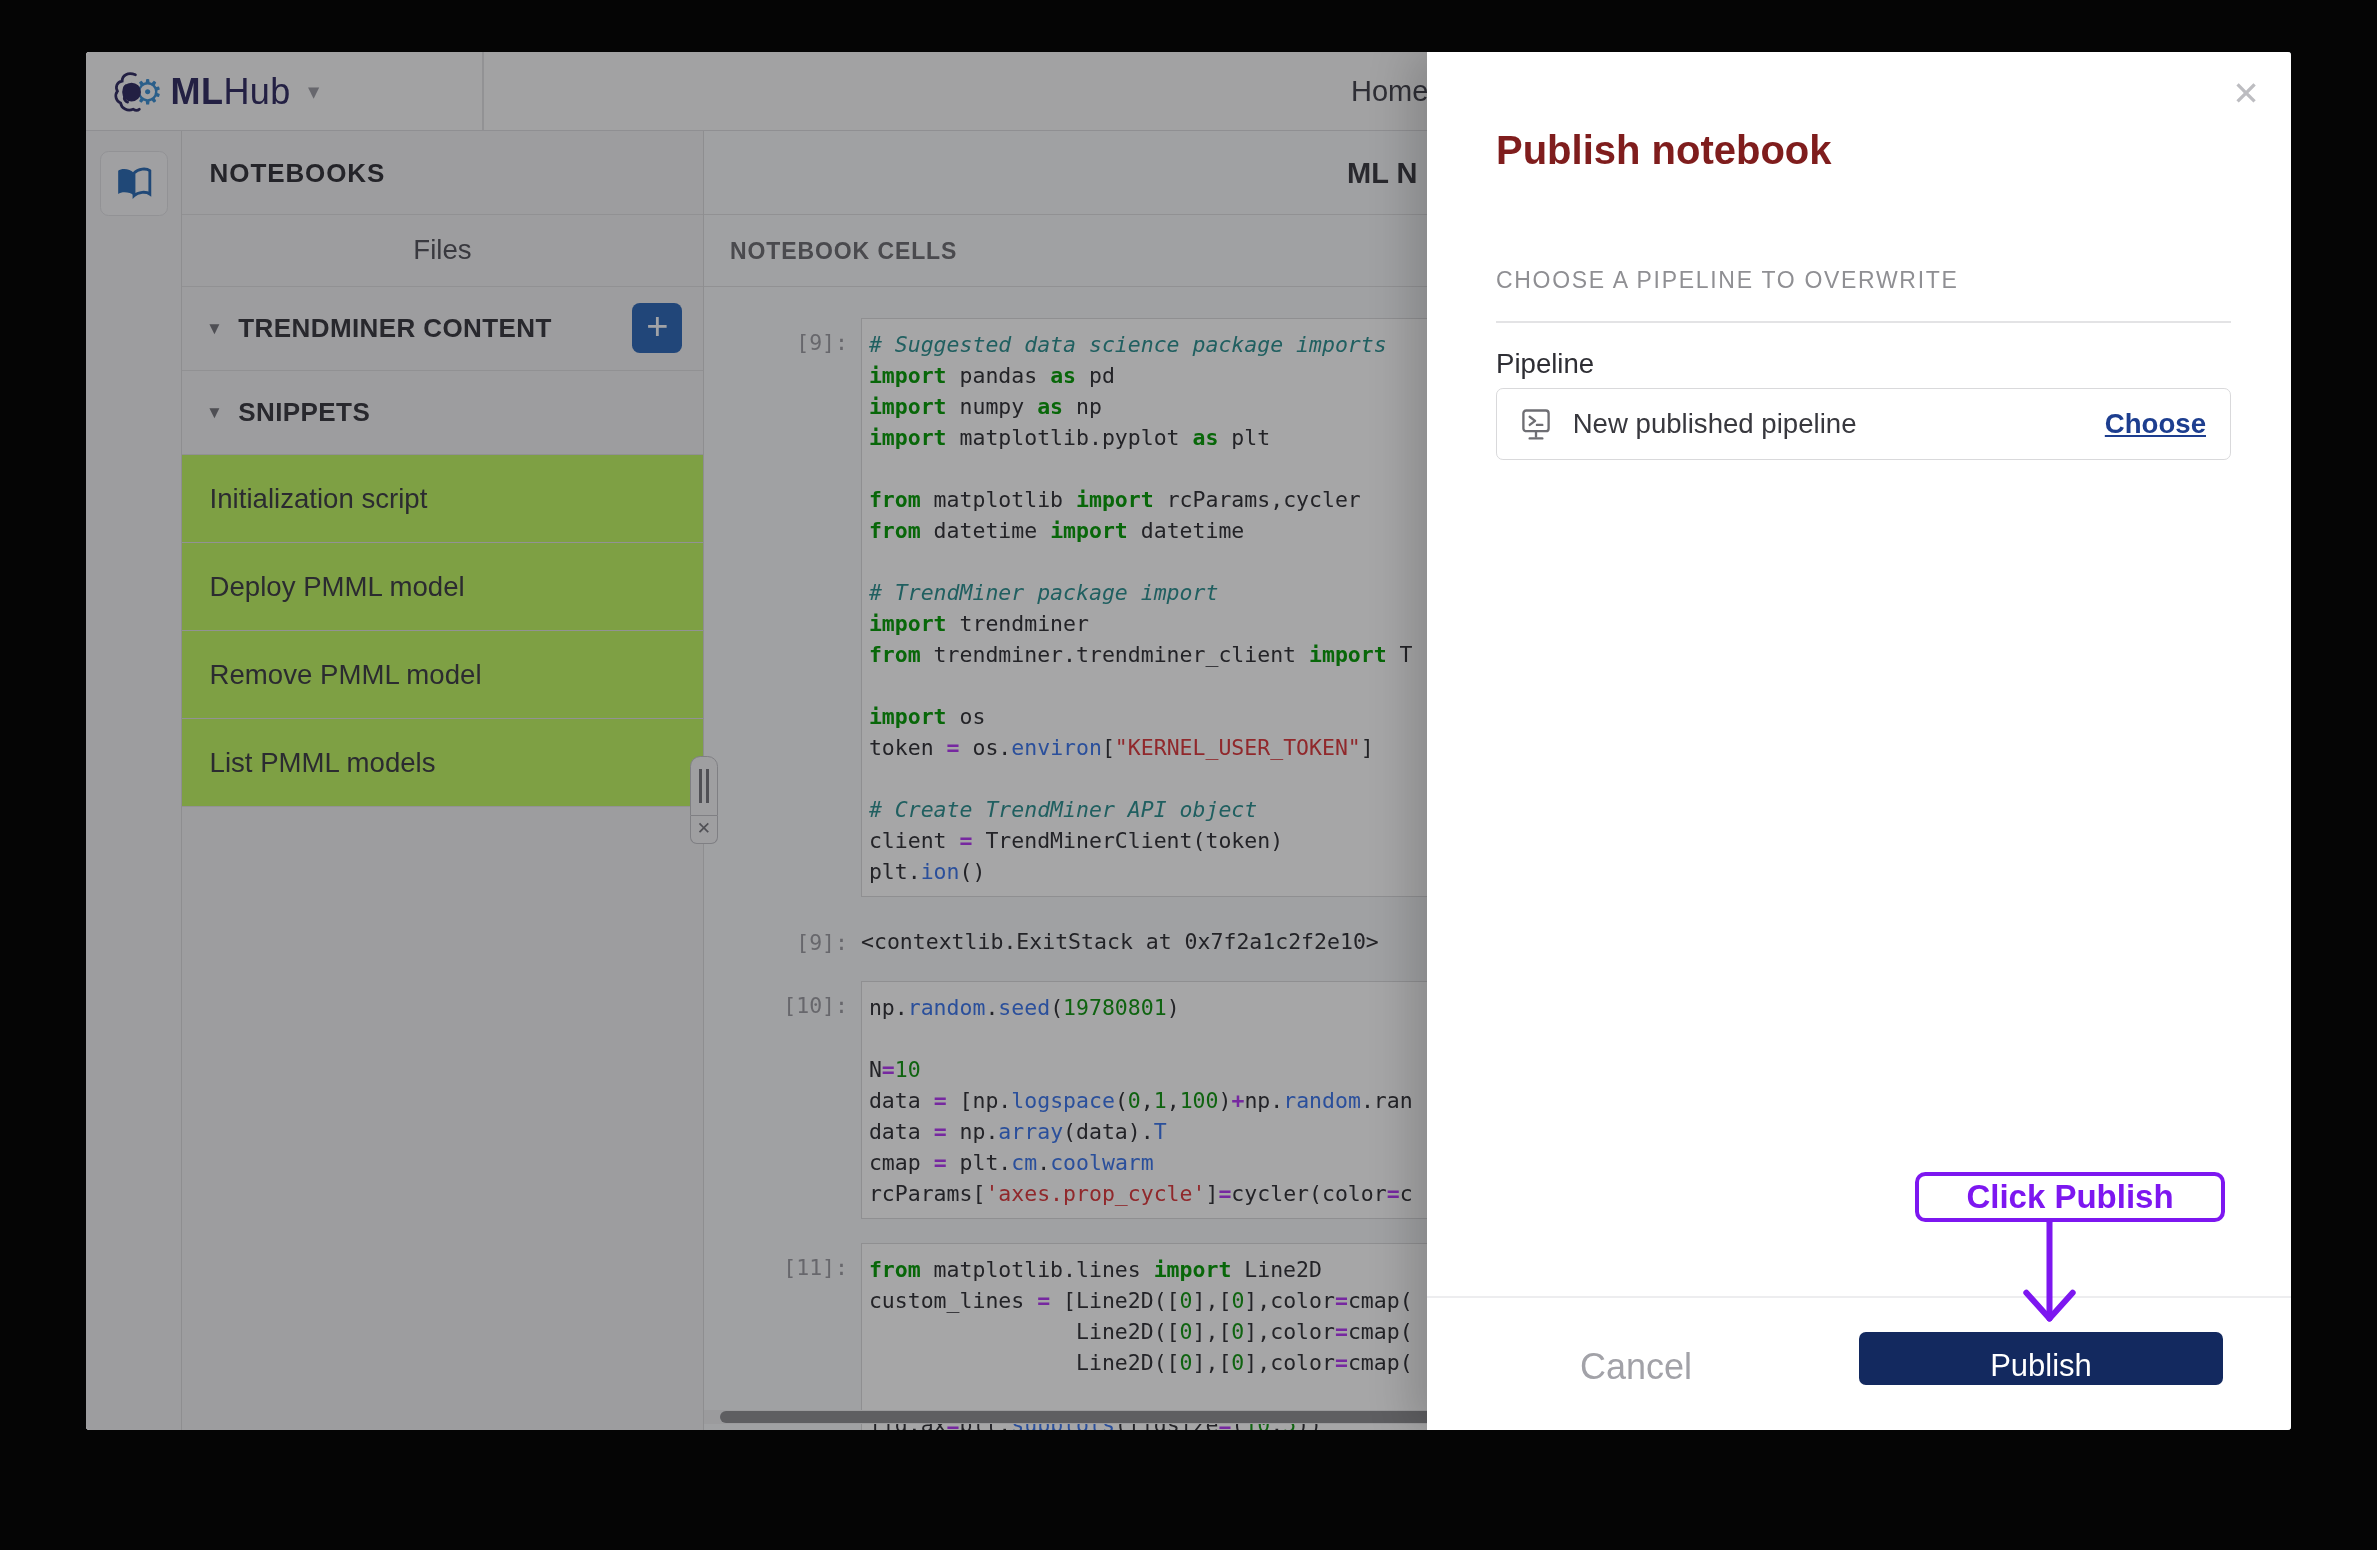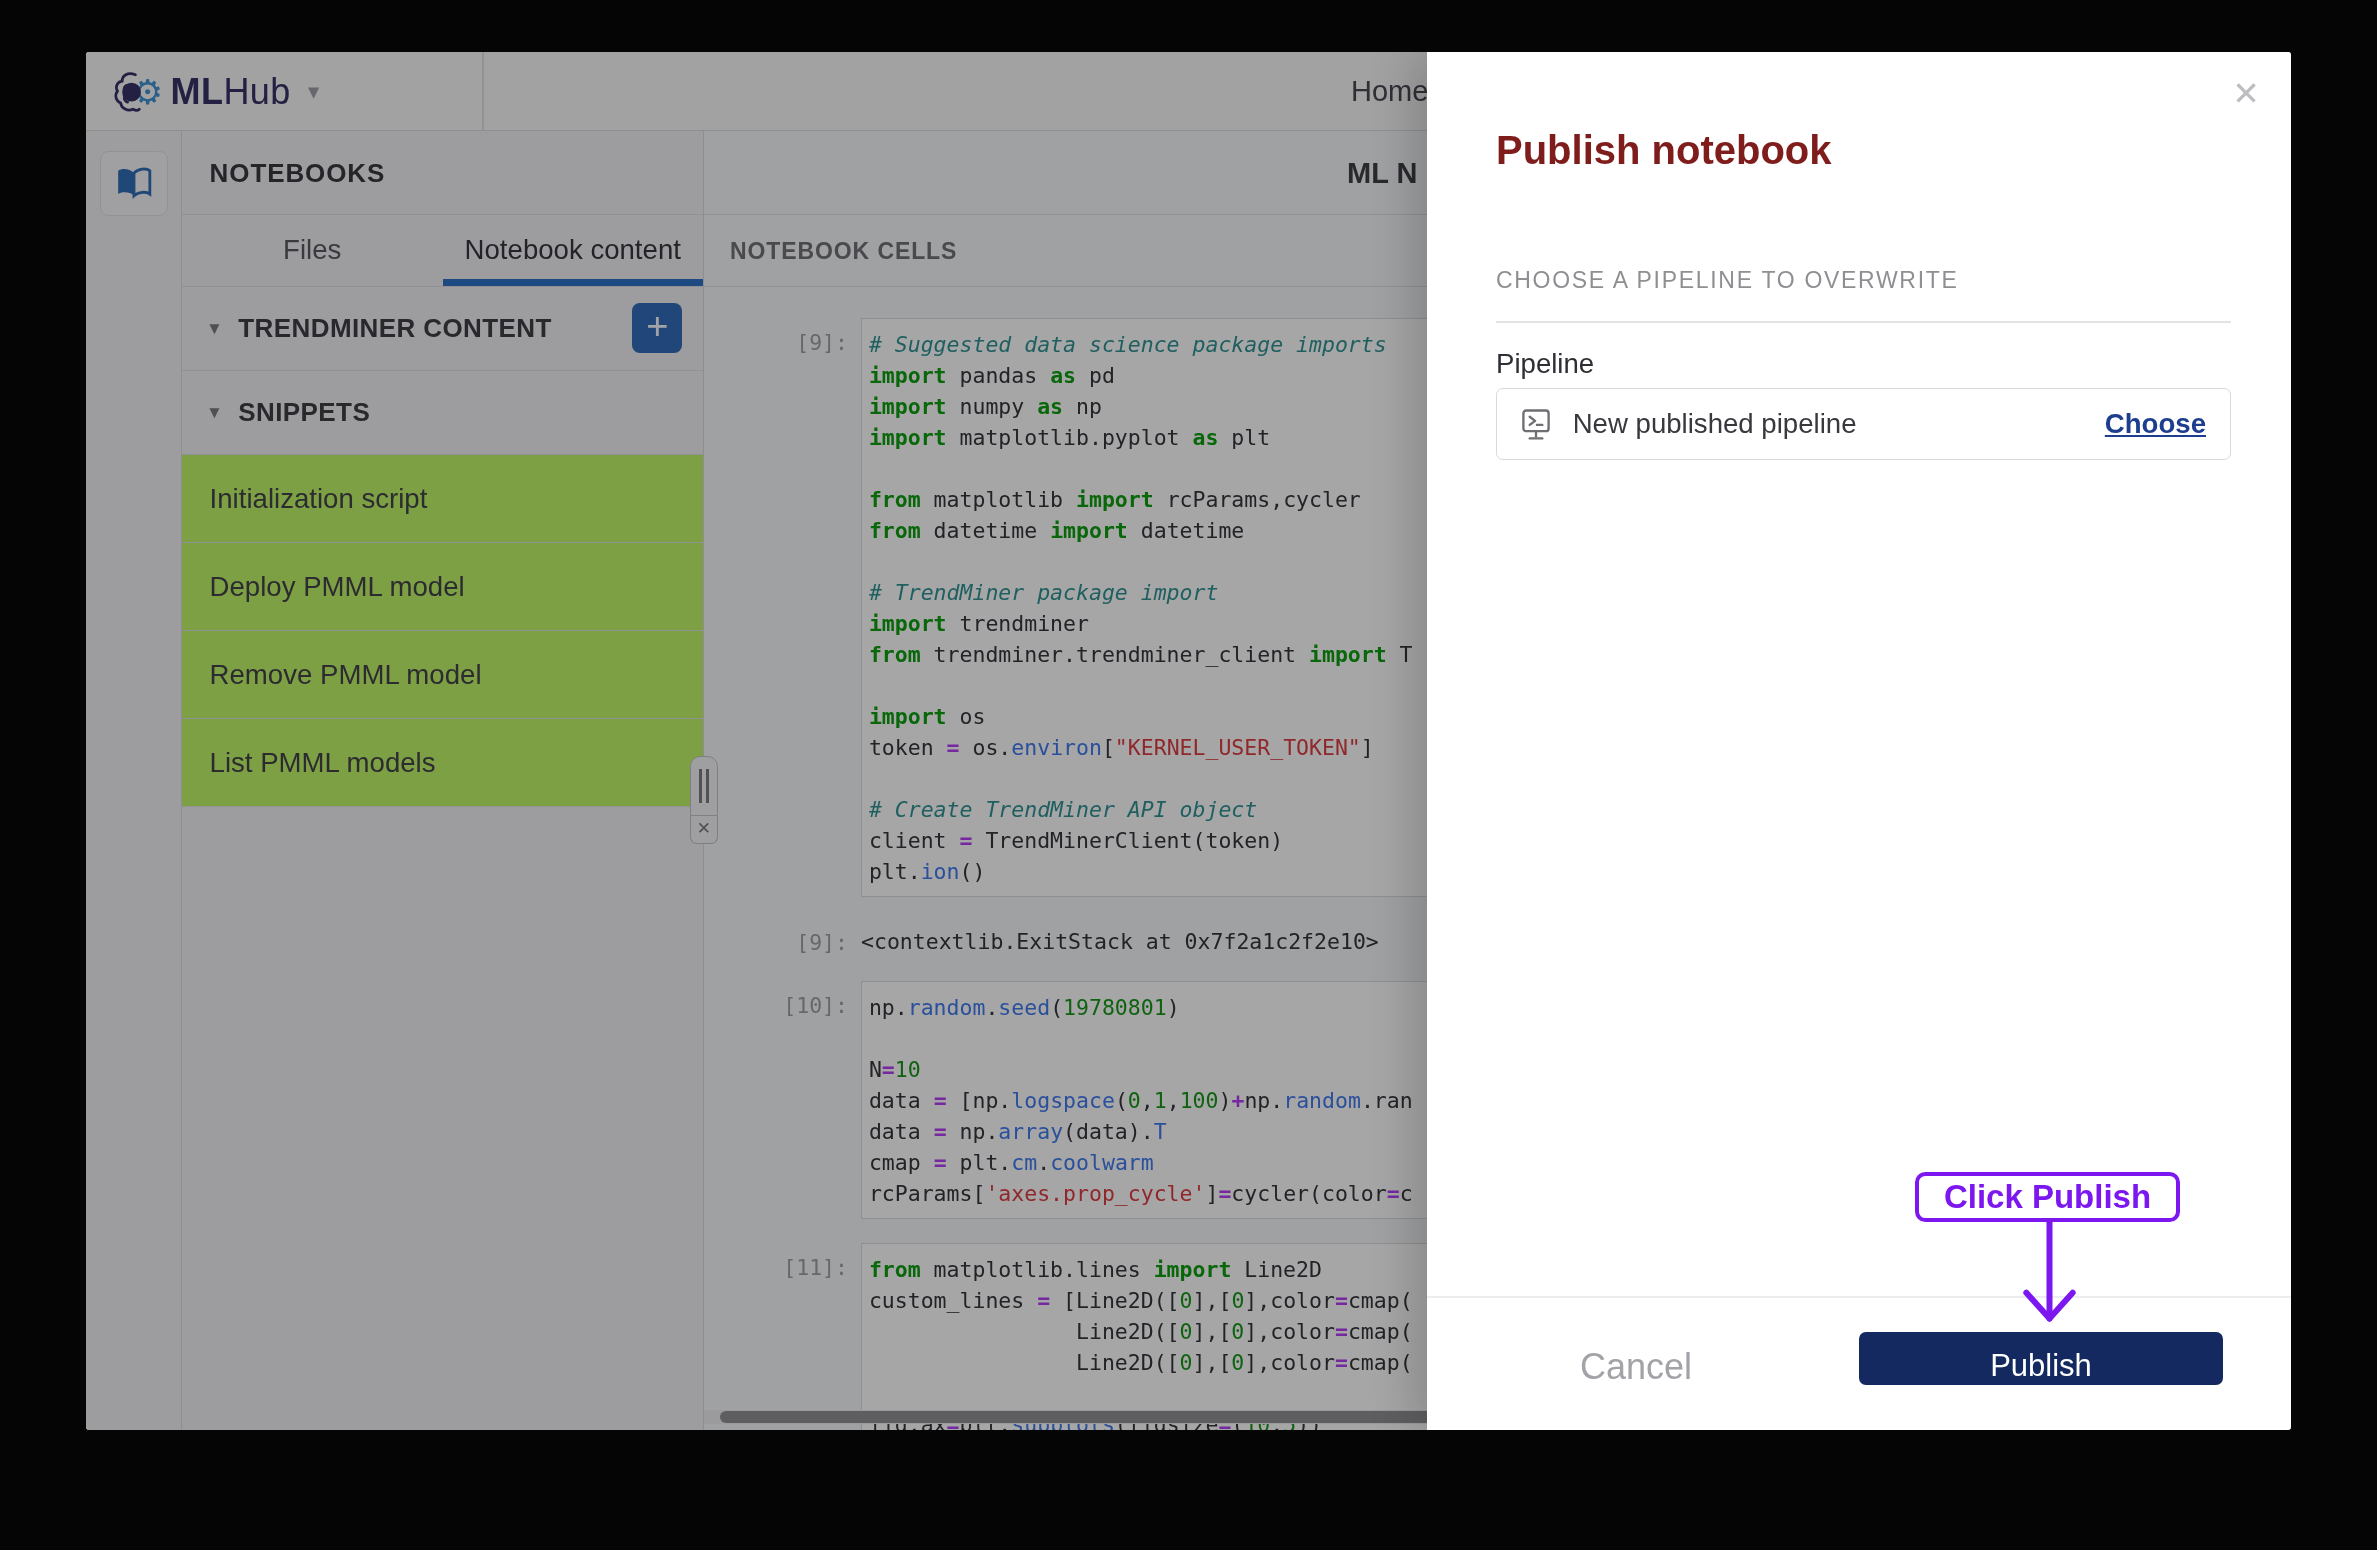--- a/index.html
+++ b/index.html
@@ -99,21 +99,21 @@
                    color:#8f8f93; }
   .section-div { position:absolute; left:69px; top:269px; width:735px; height:1.7px; background:#e3e3e5; }
   .field-label { position:absolute; left:69px; top:296px; font-size:27.6px; color:#2e2e34; }
   .select-box { position:absolute; left:69px; top:336px; width:735px; height:72px;
                 border:1.7px solid #d9d9db; border-radius:6.9px; background:#fff;
                 display:flex; align-items:center; }
   .select-icon { margin-left:20.7px; width:36px; height:36px; }
   .select-value { margin-left:19px; font-size:27.6px; color:#38383e; }
   .choose-link { position:absolute; right:24px; font-size:27.6px; font-weight:600;
                  color:#1d3e8f; text-decoration:underline; }
-  .callout { position:absolute; left:488px; top:1120px; width:265px; height:50px;
+  .callout { position:absolute; left:488px; top:1120px; width:310px; height:50px;
              border:4.3px solid #7d17f0; border-radius:10.3px; background:#fff;
              display:flex; align-items:center; justify-content:center; z-index:8; }
   .callout-text { font-size:33px; font-weight:700; color:#7d17f0; }
   .anno-arrow { position:absolute; left:571px; top:1165px; width:103px; height:112px; z-index:8; }
   .footer-div { position:absolute; left:0; top:1244px; width:100%; height:1.7px; background:#ededef; }
   .cancel-btn { position:absolute; left:140px; top:1288px; width:138px; height:53px;
                 font-size:36px; color:#a2a2a8; text-align:center; line-height:53px; }
   .publish-btn { position:absolute; left:432px; top:1280px; width:364px; height:53px;
                  background:#13295f; border-radius:6.9px; color:#ffffff; font-size:31px;
                  text-align:center; line-height:67px; }
@@ -148,21 +148,20 @@
         <path d="M24 11 C19 5 9 5 5 8 L5 36 C9 33 19 33 24 38 Z" fill="#2e6cb2"></path>
         <path d="M24 11 C29 5 39 5 43 8 L43 36 C39 33 29 33 24 38 Z" fill="none" stroke="#2e6cb2" stroke-width="3.4"></path>
       </svg>
     </div>
   </aside>
 
   <aside class="sidebar">
     <div class="sb-header">NOTEBOOKS</div>
     <div class="sb-tabs">
       <div class="sb-tab">Files</div>
-      <div class="sb-tab active">Notebook content</div>
     </div>
     <div class="sb-section">
       <span class="sb-caret">▼</span>
       <span class="sb-section-label">TRENDMINER CONTENT</span>
       <div class="add-btn">+</div>
     </div>
     <div class="sb-section">
       <span class="sb-caret">▼</span>
       <span class="sb-section-label">SNIPPETS</span>
     </div>

